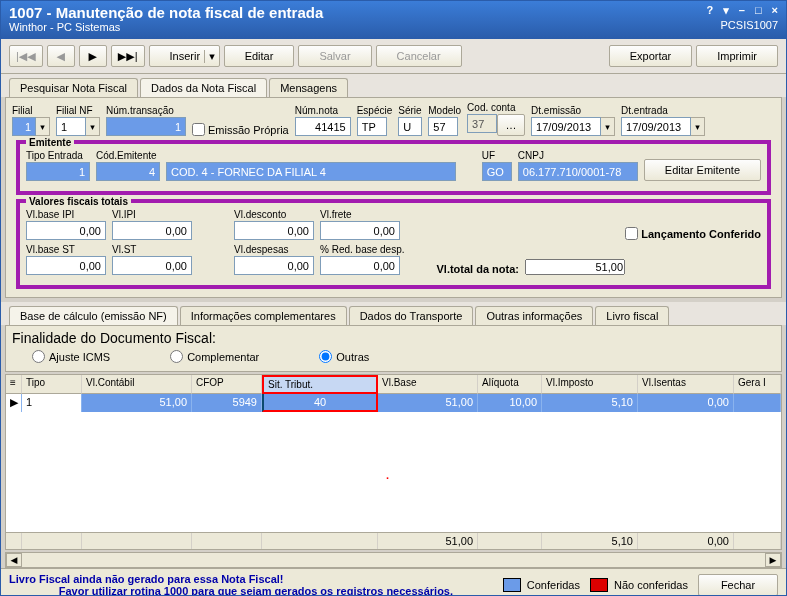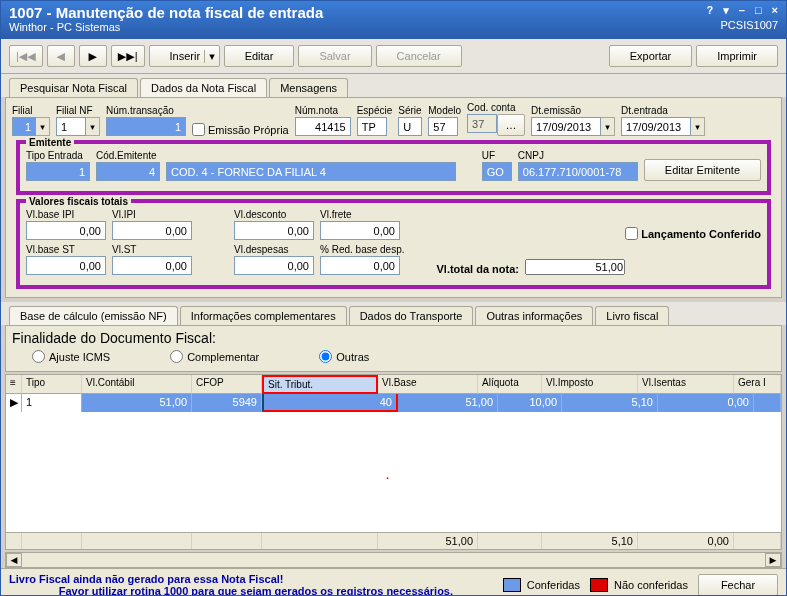--- a/index.html
+++ b/index.html
@@ -285,21 +285,21 @@
     <div class="cell" style="width:64px">Alíquota</div>
     <div class="cell" style="width:96px">Vl.Imposto</div>
     <div class="cell" style="width:96px">Vl.Isentas</div>
     <div class="cell" style="flex:1">Gera I</div>
   </div>
   <div class="grid-row">
     <div class="cell first" style="width:16px">▶</div>
     <div class="cell first" style="width:60px;text-align:left">1</div>
     <div class="cell" style="width:110px">51,00</div>
     <div class="cell" style="width:70px">5949</div>
-    <div class="cell" style="width:136px;border-left:2px solid #0c4a6e;border-right:2px solid red;border-bottom:2px solid red;text-align:right">40</div>
+    <div class="cell" style="width:116px;border-left:2px solid #0c4a6e;border-right:2px solid red;border-bottom:2px solid red;text-align:center">40</div>
     <div class="cell" style="width:100px">51,00</div>
     <div class="cell" style="width:64px">10,00</div>
     <div class="cell" style="width:96px">5,10</div>
     <div class="cell" style="width:96px">0,00</div>
     <div class="cell" style="flex:1"></div>
   </div>
   <div class="grid-body">
       <span class="red-dot">·</span>
     </div>
   <div class="grid-foot-row">

